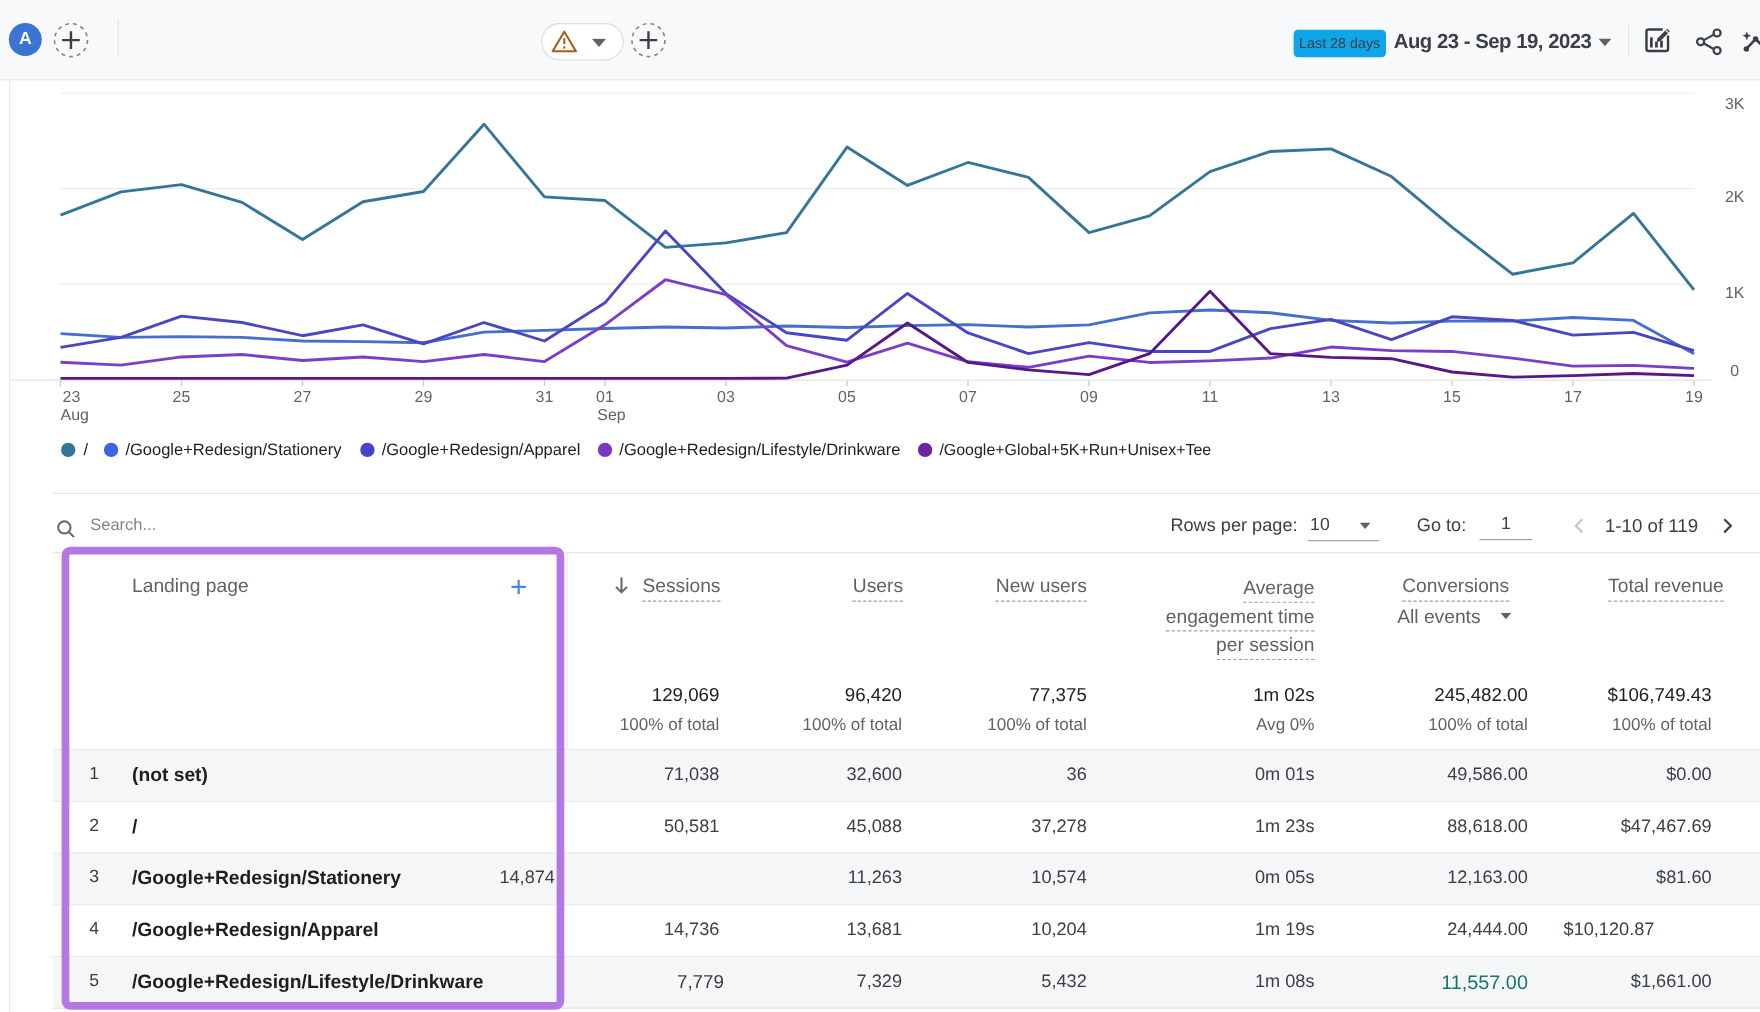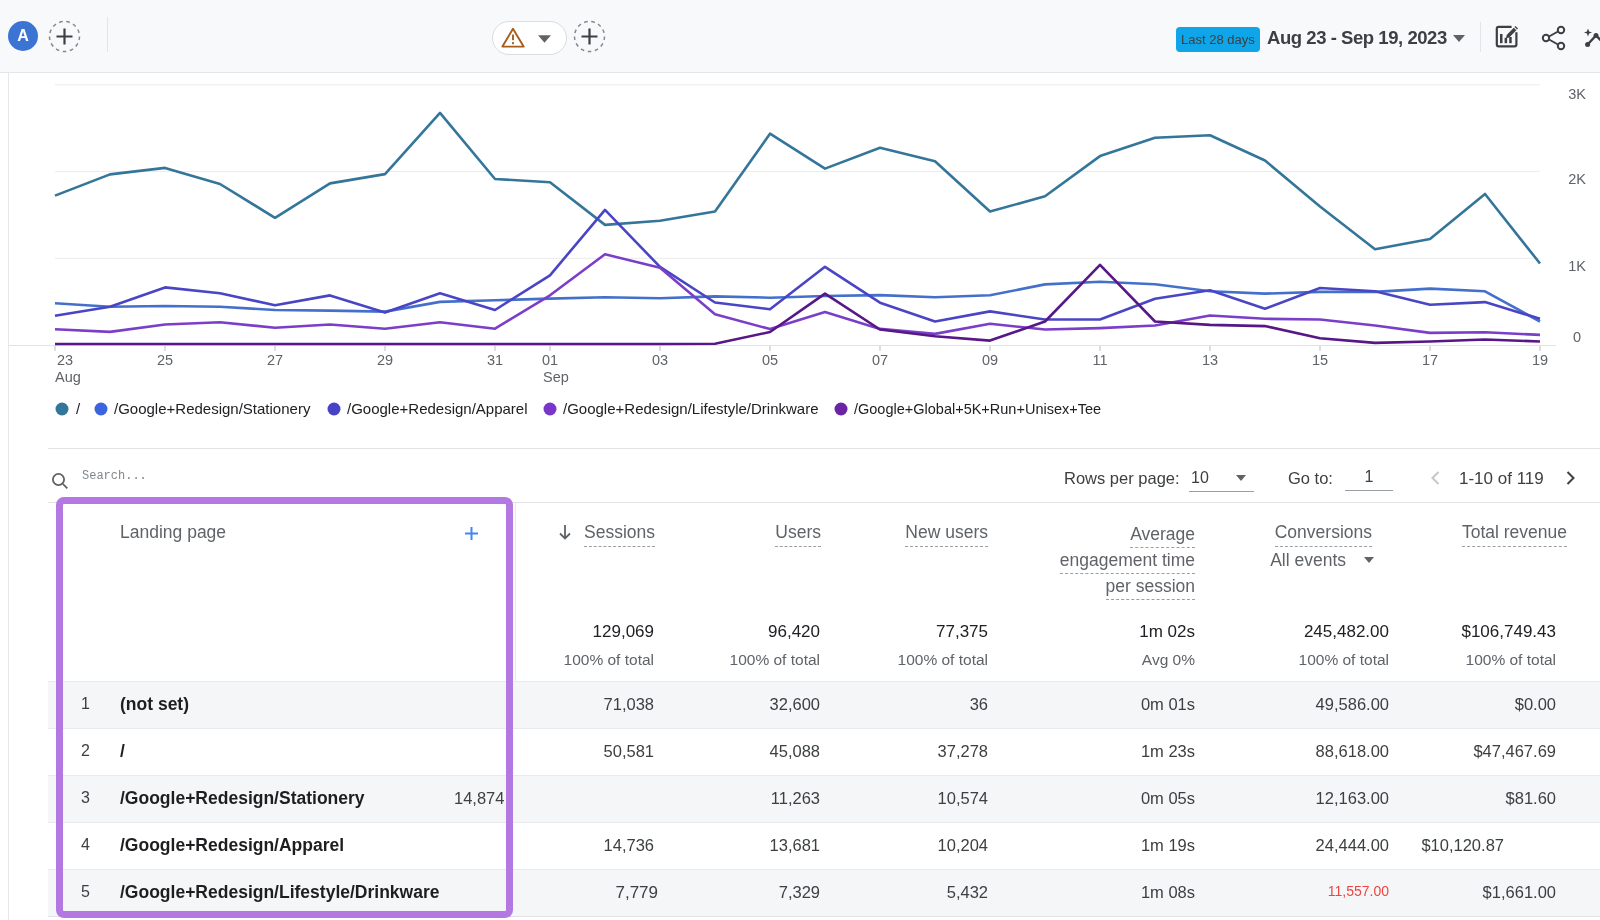--- a/index.html
+++ b/index.html
@@ -136,21 +136,21 @@
     <text x="854" y="342" font-size="14.5">/Google+Global+5K+Run+Unisex+Tee</text>
   </g>
 </svg>
 
 <div class="abs" style="left:48px;top:448px;width:1552px;height:1px;background:#e1e3e6;"></div>
 
 <svg class="abs" style="left:51px;top:472px;" width="18" height="18" viewBox="0 0 18 18">
   <circle cx="7.5" cy="7.5" r="5.6" fill="none" stroke="#5f6368" stroke-width="1.8"></circle>
   <line x1="11.8" y1="11.8" x2="16.3" y2="16.3" stroke="#5f6368" stroke-width="1.8"></line>
 </svg>
-<div class="abs" style="left:82px;top:469px;font-size:12px;color:#80868b;font-family:Liberation Mono, monospace;">Search...</div>
+<div class="abs" style="left:82px;top:469px;font-size:15px;color:#80868b;">Search...</div>
 <div class="abs" style="left:1064px;top:469px;font-size:16.5px;color:#3c4043;">Rows per page:</div>
 <div class="abs" style="left:1191px;top:469px;font-size:16px;color:#3c4043;">10</div>
 <svg class="abs" style="left:1235px;top:475px;" width="12" height="7" viewBox="0 0 12 7">
   <path d="M1 0 L11 0 L6 6 Z" fill="#5f6368"></path>
 </svg>
 <div class="abs" style="left:1189px;top:491px;width:65px;height:1px;background:#9aa0a6;"></div>
 <div class="abs" style="left:1288px;top:469px;font-size:16.5px;color:#3c4043;">Go to:</div>
 <div class="abs" style="left:1345px;top:490px;width:48px;height:1px;background:#9aa0a6;"></div>
 <div class="abs" style="left:1345px;top:468px;width:48px;font-size:16px;color:#3c4043;text-align:center;">1</div>
 <svg class="abs" style="left:1428px;top:470px;" width="16" height="16" viewBox="0 0 16 16">
@@ -236,20 +236,20 @@
 <div class="abs" style="left:995px;top:836px;width:200px;text-align:right;font-size:16.5px;color:#3c4043;">1m 19s</div>
 <div class="abs" style="left:1189px;top:836px;width:200px;text-align:right;font-size:16.5px;color:#3c4043;">24,444.00</div>
 <div class="abs" style="left:1304px;top:836px;width:200px;text-align:right;font-size:16.5px;color:#3c4043;">$10,120.87</div>
 <div class="abs" style="left:48px;top:869px;width:1552px;height:47px;background:#f5f6f8;border-top:1px solid #e9eaec;"></div>
 <div class="abs" style="left:70px;top:883px;width:20px;text-align:right;font-size:16px;color:#3c4043;">5</div>
 <div class="abs" style="left:120px;top:882px;font-size:17.5px;font-weight:bold;color:#1d1e20;">/Google+Redesign/Lifestyle/Drinkware</div>
 <div class="abs" style="left:458px;top:883px;width:200px;text-align:right;font-size:17px;color:#3c4043;">7,779</div>
 <div class="abs" style="left:620px;top:883px;width:200px;text-align:right;font-size:16.5px;color:#3c4043;">7,329</div>
 <div class="abs" style="left:788px;top:883px;width:200px;text-align:right;font-size:16.5px;color:#3c4043;">5,432</div>
 <div class="abs" style="left:995px;top:883px;width:200px;text-align:right;font-size:16.5px;color:#3c4043;">1m 08s</div>
-<div class="abs" style="left:1189px;top:883px;width:200px;text-align:right;font-size:14px;color:#ef4444;">11,557.00</div>
+<div class="abs" style="left:1189px;top:883px;width:200px;text-align:right;font-size:18px;color:#0f766e;">11,557.00</div>
 <div class="abs" style="left:1356px;top:883px;width:200px;text-align:right;font-size:16.5px;color:#3c4043;">$1,661.00</div>
 
 <div class="abs" style="left:48px;top:916px;width:1552px;height:1px;background:#e0e2e5;"></div>
 
 <div class="abs" style="left:56px;top:497px;width:457px;height:421px;border:7px solid #b478e2;border-radius:8px;"></div>
 
 <div class="abs" style="left:8px;top:73px;width:1px;height:847px;background:#e8e8e8;"></div>
 
 </body></html>

